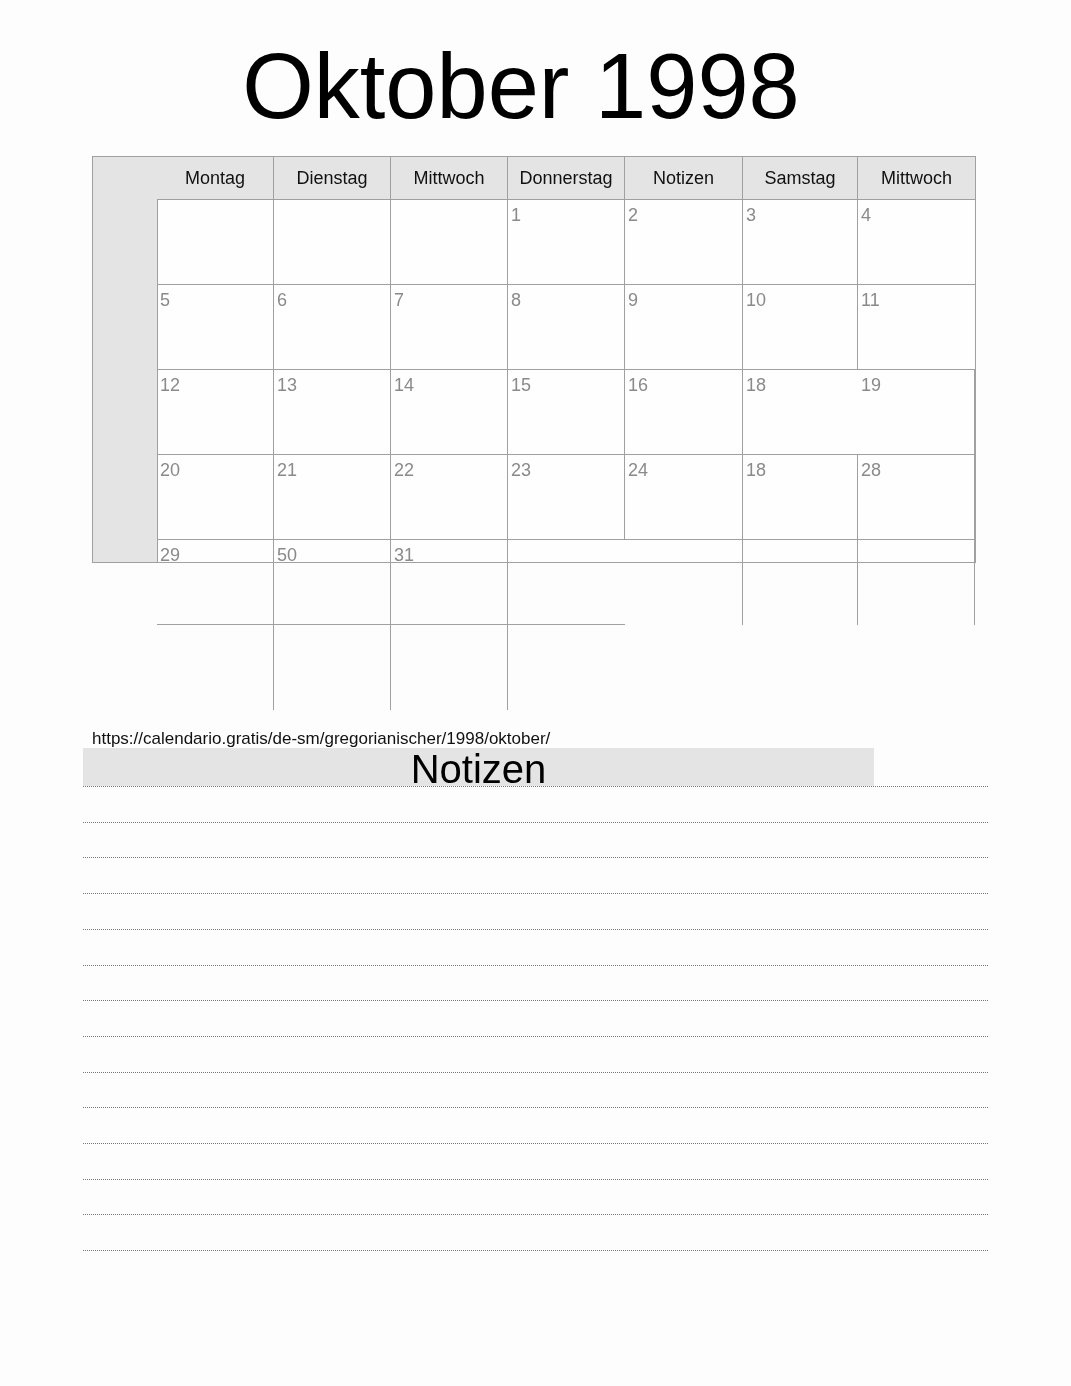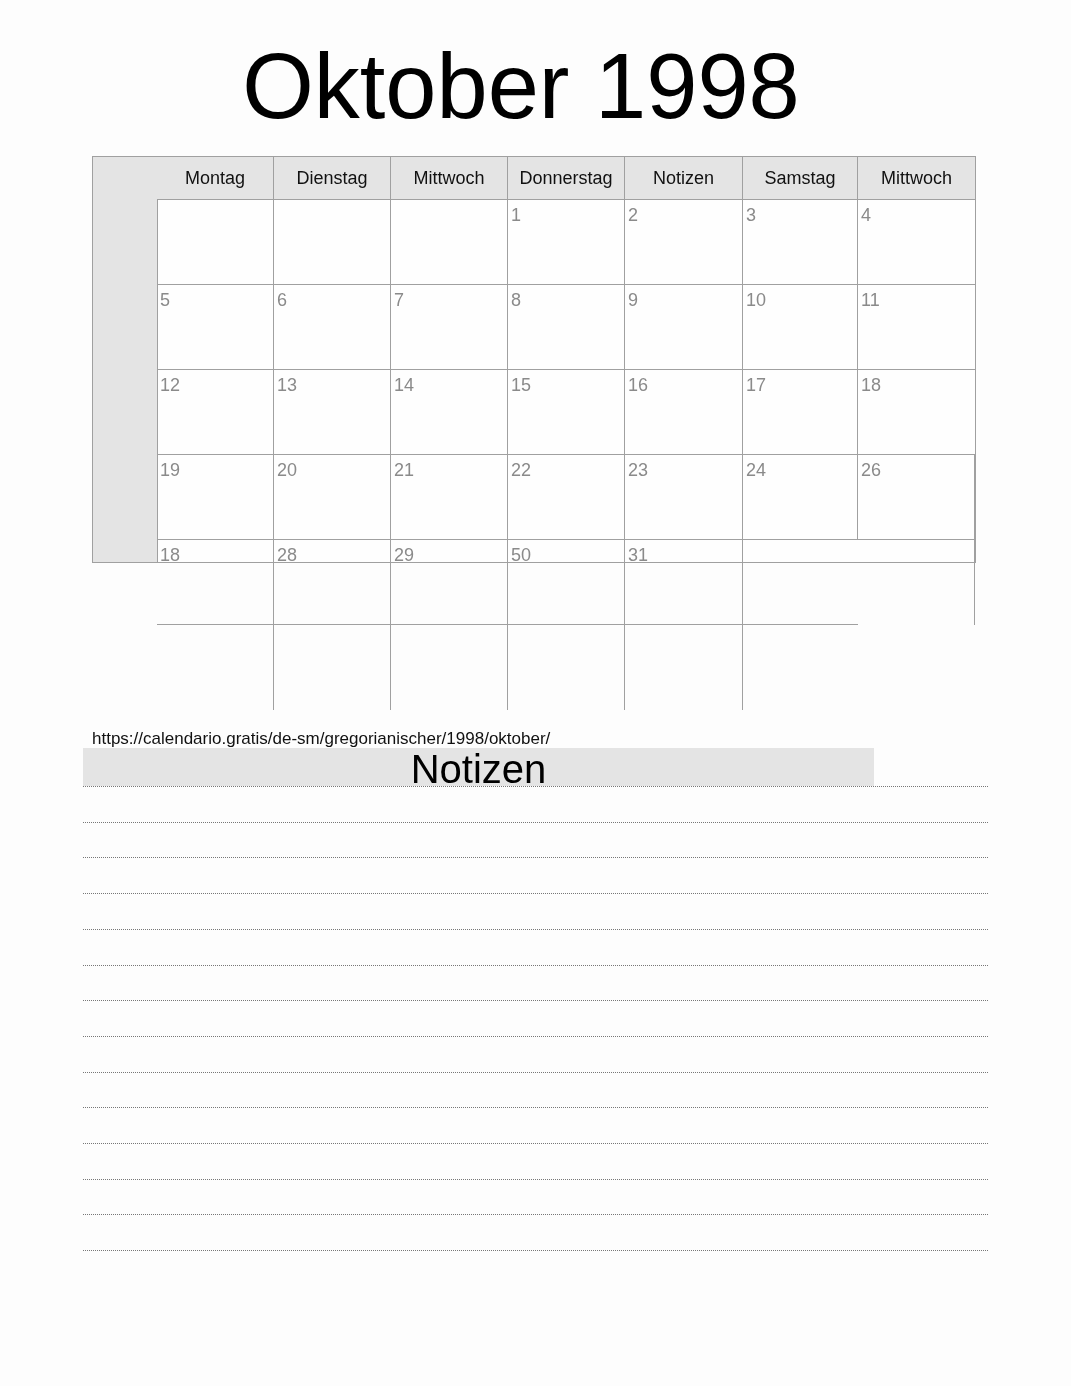--- a/index.html
+++ b/index.html
@@ -116,46 +116,40 @@
       </div>
       <div class="dcell">
         <span class="dnum">14</span>
       </div>
       <div class="dcell">
         <span class="dnum">15</span>
       </div>
       <div class="dcell">
         <span class="dnum">16</span>
       </div>
-      <div class="dcell">
-        <span class="dnum">17</span>
-      </div>
       <div class="dcell lastcol">
         <span class="dnum">18</span>
       </div>
       <div class="dcell">
         <span class="dnum">19</span>
       </div>
       <div class="dcell">
         <span class="dnum">20</span>
       </div>
       <div class="dcell">
         <span class="dnum">21</span>
       </div>
       <div class="dcell">
         <span class="dnum">22</span>
       </div>
       <div class="dcell">
         <span class="dnum">23</span>
       </div>
       <div class="dcell">
         <span class="dnum">24</span>
-      </div>
-      <div class="dcell">
-        <span class="dnum">26</span>
       </div>
       <div class="dcell">
         <span class="dnum">18</span>
       </div>
       <div class="dcell">
         <span class="dnum">28</span>
       </div>
       <div class="dcell">
         <span class="dnum">29</span>
       </div>

